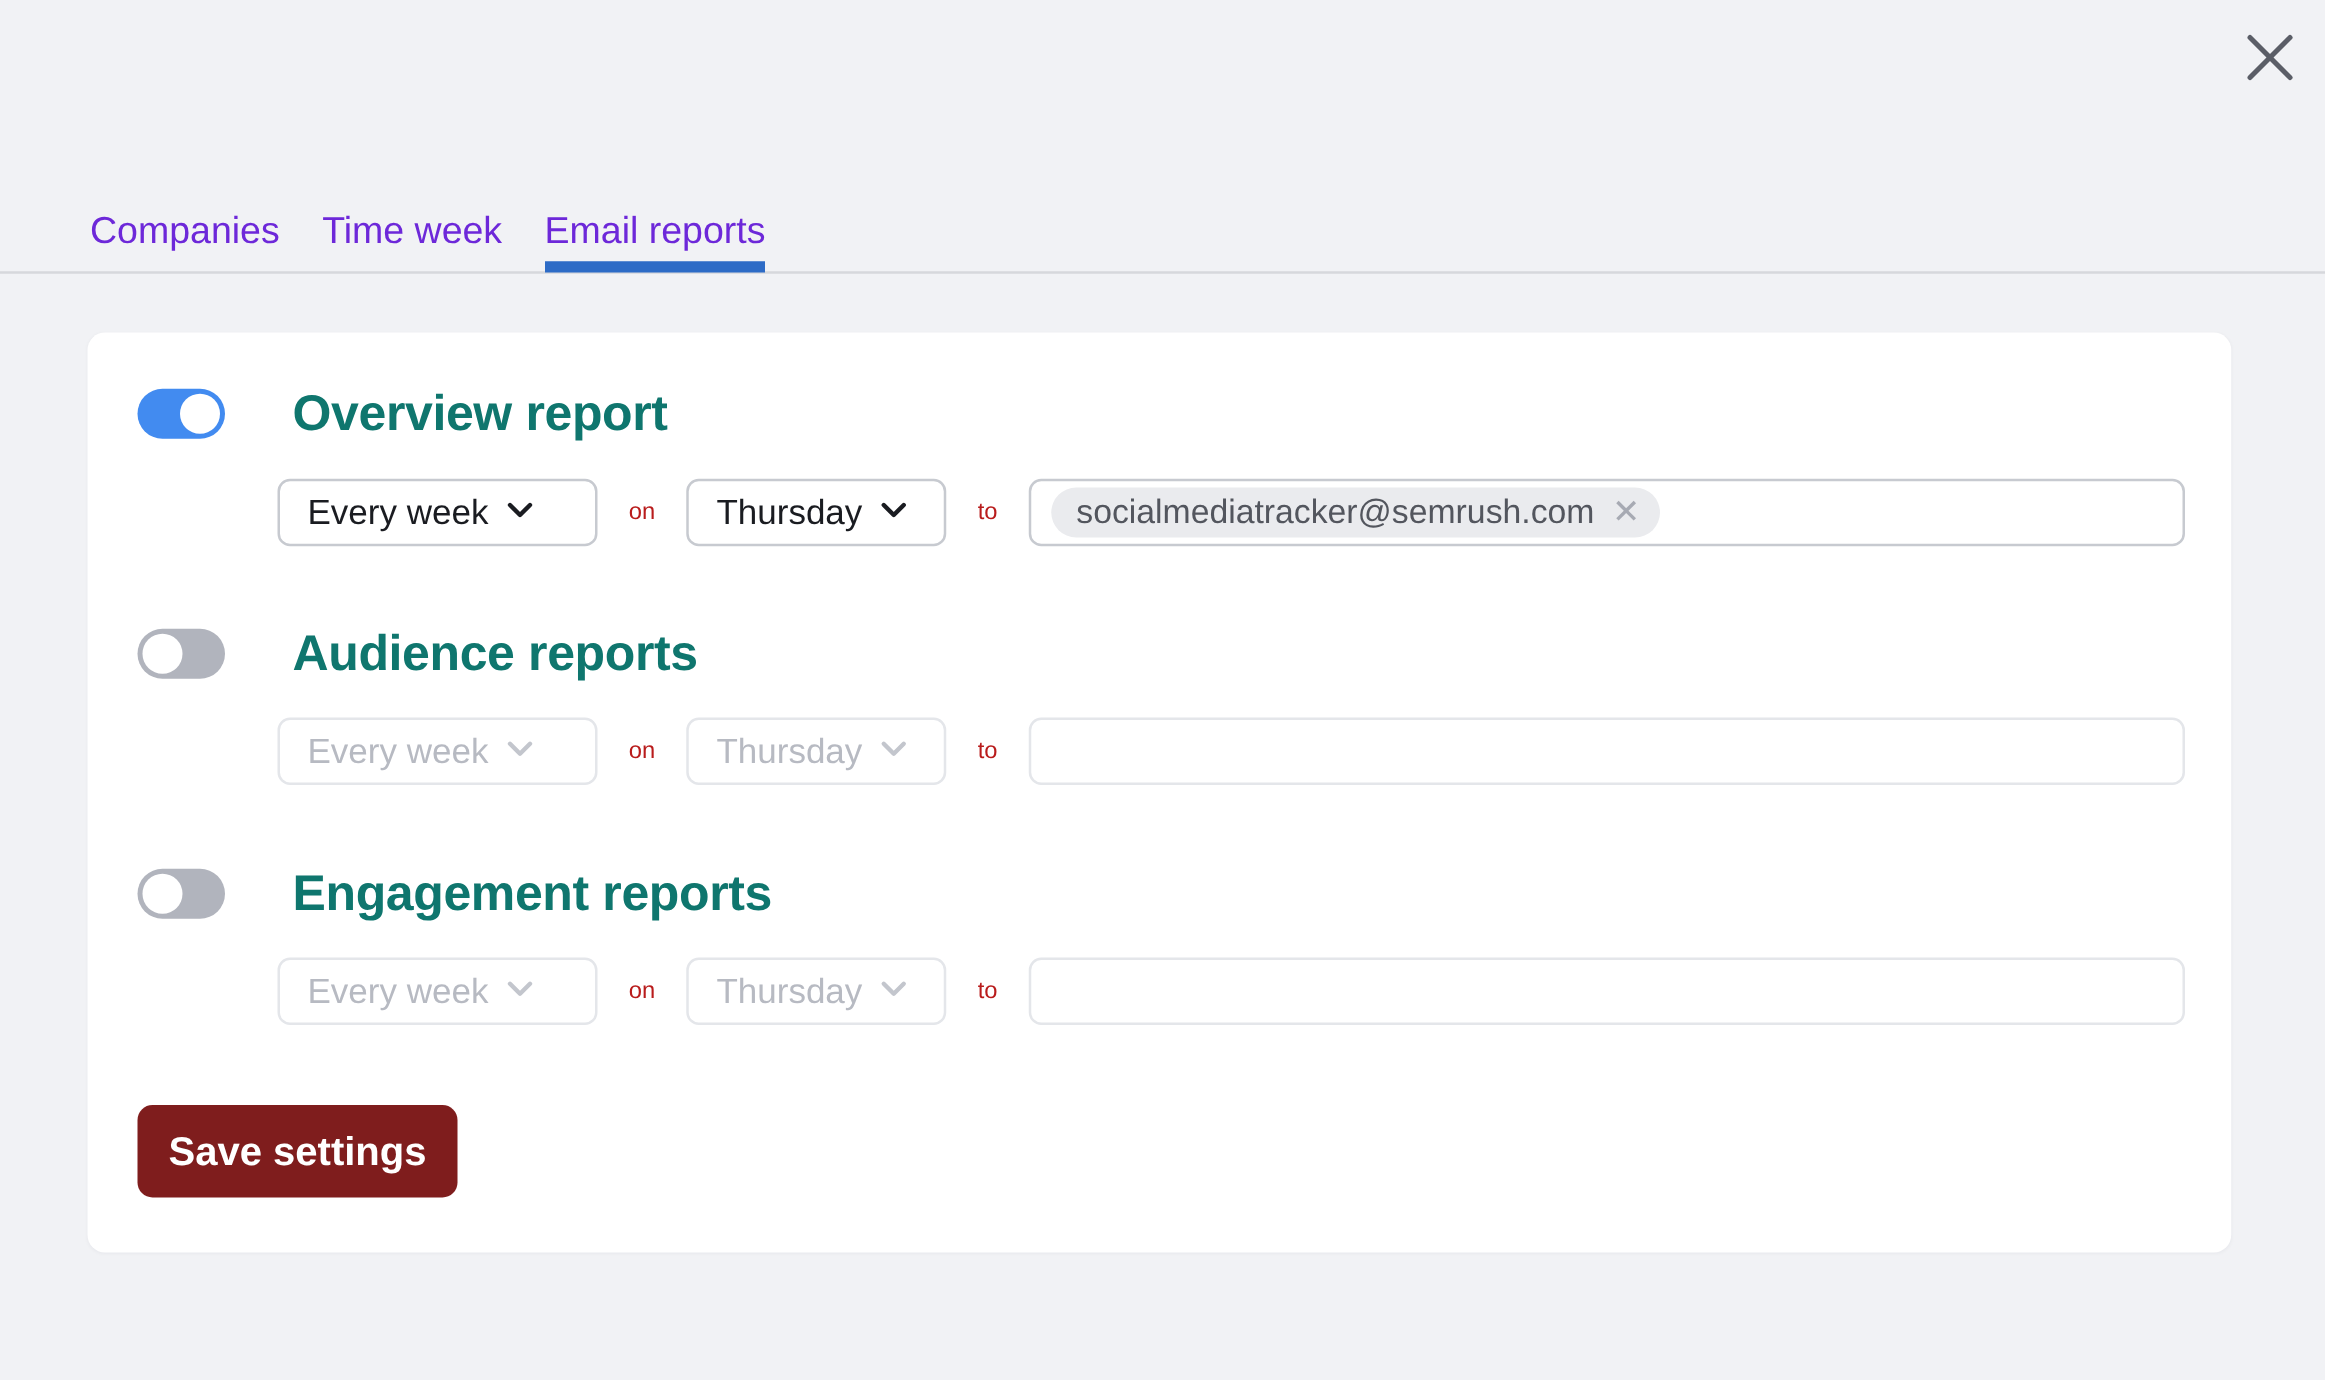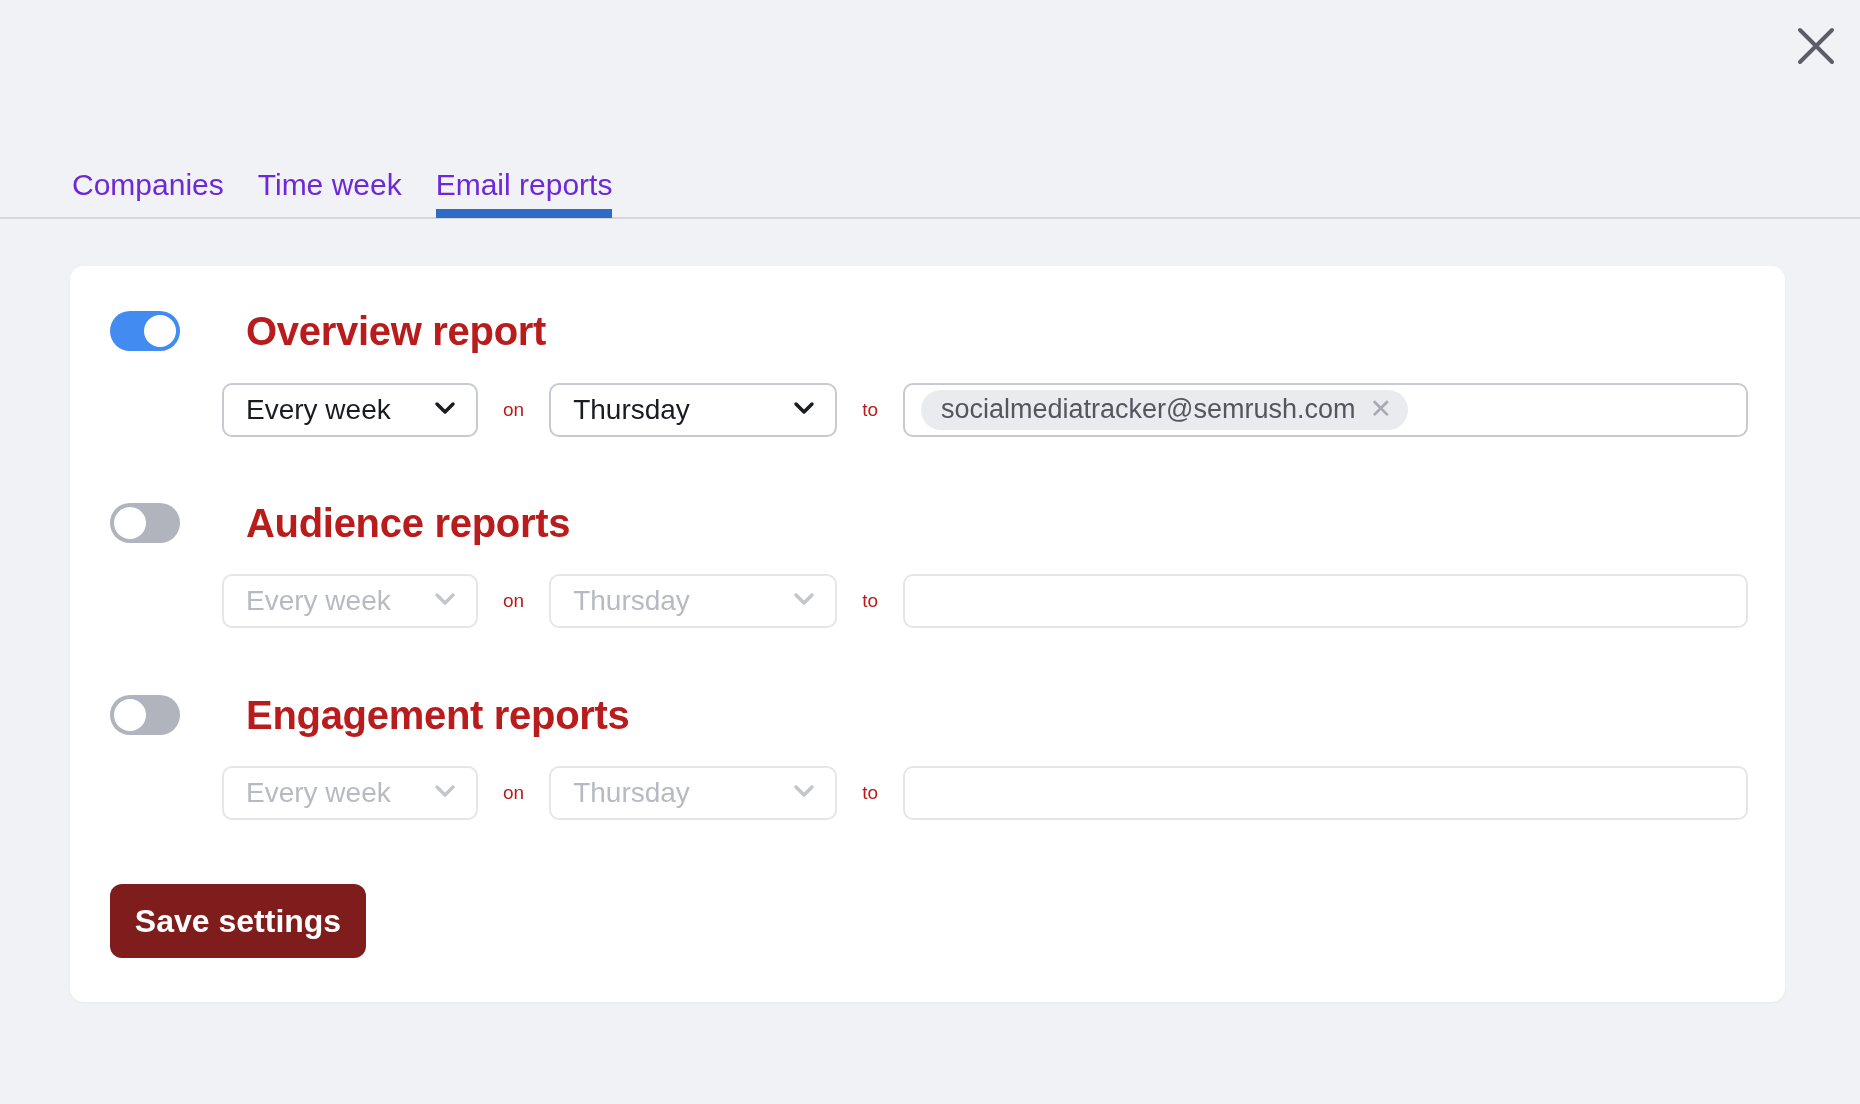--- a/index.html
+++ b/index.html
@@ -55,38 +55,37 @@
   .toggle.off{background:#B1B4BD;}
   .knob{
     position:absolute;top:4px;width:32px;height:32px;border-radius:50%;
     background:#FFFFFF;
   }
   .toggle.on .knob{right:4px;}
   .toggle.off .knob{left:4px;}
 
   .section-title{
     position:absolute;left:164px;
-    font-size:40px;font-weight:700;letter-spacing:-0.3px;color:#b91c1c;
+    font-size:40px;font-weight:700;letter-spacing:-0.3px;color:#0f766e;
     line-height:48px;
-    margin-left:12px;
   }
 
   
   .controls{
     position:absolute;left:152px;width:1526px;height:54px;
     display:flex;align-items:center;
   }
   .sel{
     height:54px;box-sizing:border-box;
     border:2px solid #C7CAD0;border-radius:10px;background:#fff;
-    display:flex;align-items:center;justify-content:space-between;
+    display:flex;align-items:center;justify-content:flex-start;
     padding:0 20px 0 22px;cursor:pointer;
   }
   .sel-freq{width:256px;}
-  .sel-day{width:288px;}
+  .sel-day{width:208px;}
   .sel-label{font-size:28px;color:#1A1C21;}
   .chev{flex:0 0 auto;margin-left:14px;}
   .conj{
     font-size:19px;font-weight:500;color:#b91c1c;
     margin:0 25px;white-space:nowrap;
   }
   .email-input{
     flex:1;height:54px;box-sizing:border-box;
     border:2px solid #C7CAD0;border-radius:10px;background:#fff;
     display:flex;align-items:center;padding:0 10px 1px 16px;cursor:text;

